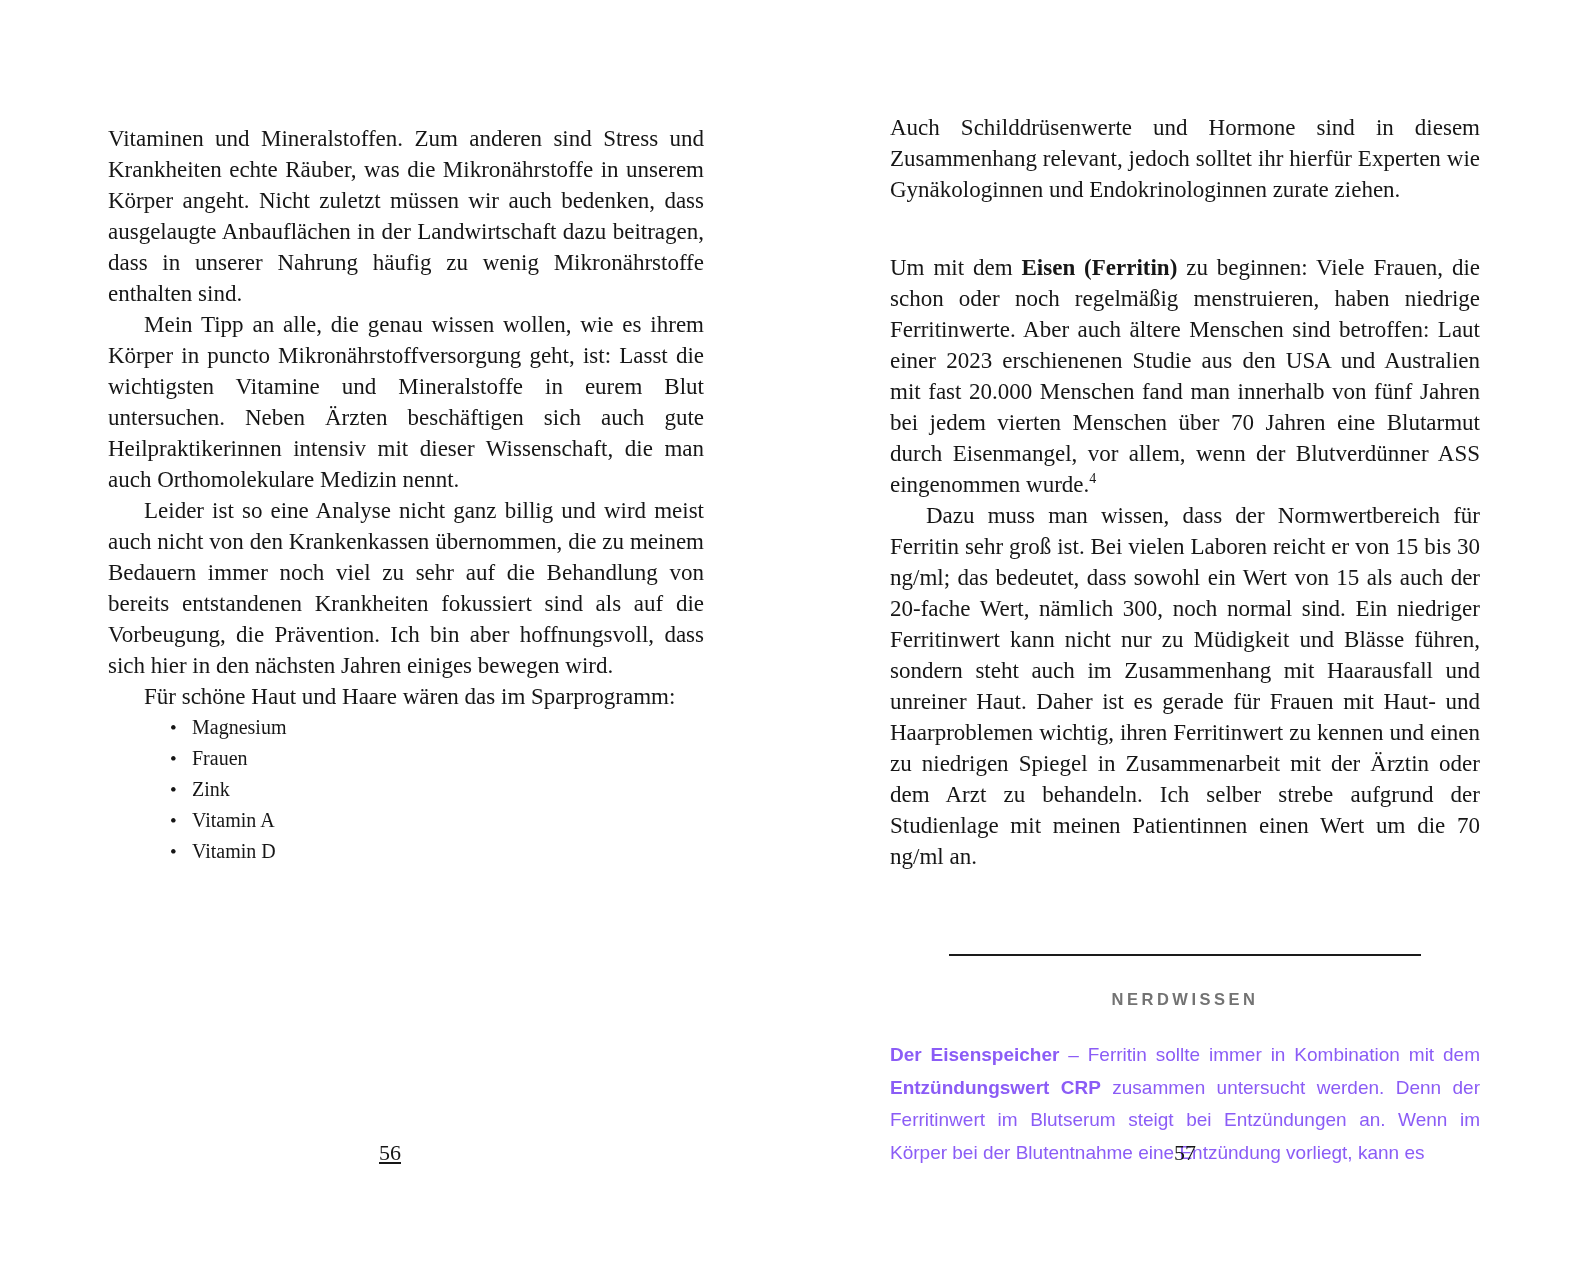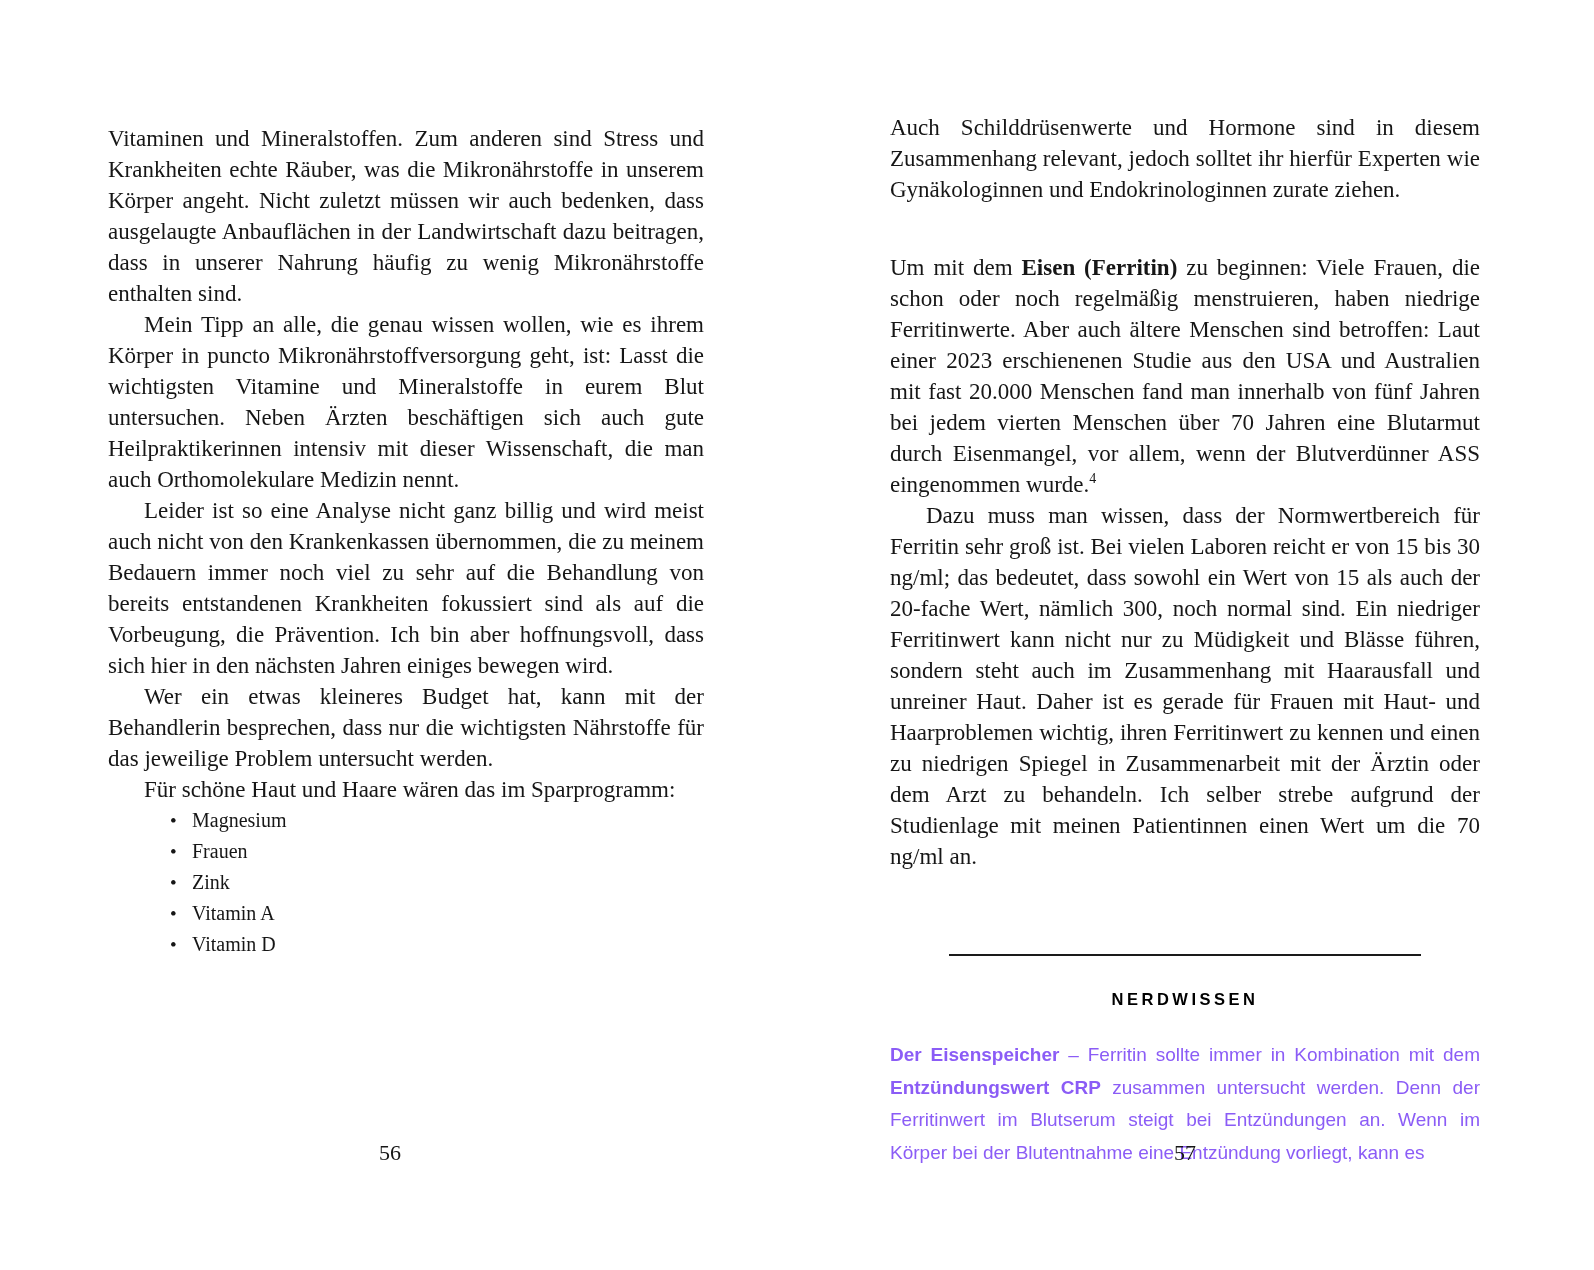--- a/index.html
+++ b/index.html
@@ -63,51 +63,50 @@
     border-top: 2.5px solid #1a1a1a;
     height: 0;
   }
   .nerd-heading {
     margin-top: 34px;
     text-align: center;
     font-family: "Liberation Sans", sans-serif;
     font-weight: 700;
     font-size: 16.5px;
     letter-spacing: 3.5px;
-    color: #000000;
+    color: #737373;
   }
   .nerd-note {
     margin-top: 30px;
     font-family: "Liberation Sans", sans-serif;
     font-size: 19px;
     line-height: 32.5px;
     text-align: justify;
     color: #8b5cf6;
   }
   .nerd-note .bold { font-weight: 700; }
 
   .page-num {
     position: absolute;
     top: 1140px;
     text-align: center;
     font-size: 22px;
     color: #161616;
   }
-  .page-num.left  { left: 92px;  width: 596px; }
+  .page-num.left  { left: 92px;  width: 596px; text-decoration: underline; }
   .page-num.right { left: 890px; width: 590px; }
 </style>
 </head>
 <body>
 
 <section class="page-col left">
   <div>
       <p class="para"><span>Vitaminen und Mineralstoffen. Zum anderen sind Stress und Krankheiten echte Räuber, was die Mikronährstoffe in unserem Körper angeht. Nicht zuletzt müssen wir auch bedenken, dass ausgelaugte Anbauflächen in der Landwirtschaft dazu beitragen, dass in unserer Nahrung häufig zu wenig Mikronährstoffe enthalten sind.</span></p>
       <p class="para indent"><span>Mein Tipp an alle, die genau wissen wollen, wie es ihrem Körper in puncto Mikronährstoffversorgung geht, ist: Lasst die wichtigsten Vitamine und Mineralstoffe in eurem Blut untersuchen. Neben Ärzten beschäftigen sich auch gute Heilpraktikerinnen intensiv mit dieser Wissenschaft, die man auch Orthomolekulare Medizin nennt.</span></p>
       <p class="para indent"><span>Leider ist so eine Analyse nicht ganz billig und wird meist auch nicht von den Krankenkassen übernommen, die zu meinem Bedauern immer noch viel zu sehr auf die Behandlung von bereits entstandenen Krankheiten fokussiert sind als auf die Vorbeugung, die Prävention. Ich bin aber hoffnungsvoll, dass sich hier in den nächsten Jahren einiges bewegen wird.</span></p>
-      <p class="para indent"><span>Wer ein etwas kleineres Budget hat, kann mit der Behandlerin besprechen, dass nur die wichtigsten Nährstoffe für das jeweilige Problem untersucht werden.</span></p>
       <p class="para indent"><span>Für schöne Haut und Haare wären das im Sparprogramm:</span></p>
     </div>
   <ul class="nutrients">
       <li>Magnesium</li>
       <li>Frauen</li>
       <li>Zink</li>
       <li>Vitamin A</li>
       <li>Vitamin D</li>
     </ul>
 </section>

